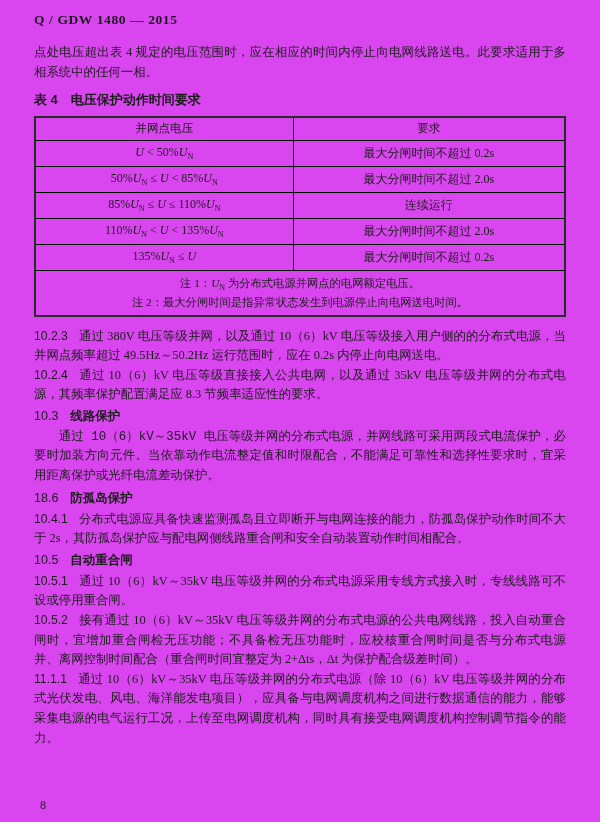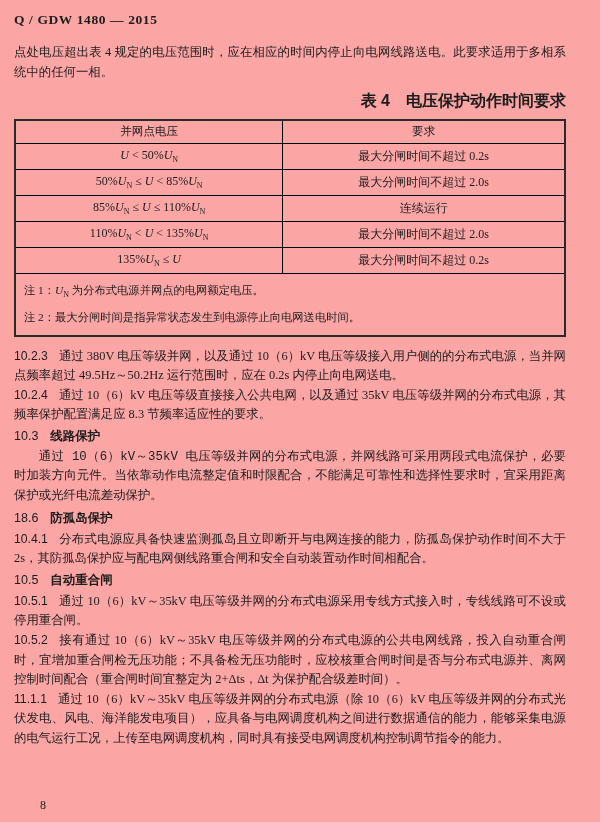--- a/index.html
+++ b/index.html
@@ -5,39 +5,39 @@
   * { margin:0; padding:0; box-sizing:border-box; }
   html,body { background:#ffffff; }
   body {
     width:600px; height:822px; overflow:hidden;
     font-family:"Liberation Serif","DejaVu Serif",serif;
     color:#1c1c1c;
   }
   .page {
     position:relative;
     width:600px; height:822px;
-    padding:8px 34px 0 14px;
-    background:#fca5a5;
+    padding:8px 34px 0 34px;
+    background:#d946ef;
   }
   .doc-code {
     font-weight:bold;
     font-size:13.5px;
     letter-spacing:.6px;
     margin:4px 0 15px 0;
   }
   .intro {
     font-size:12.4px; line-height:19.5px;
     text-align:justify;
     margin-bottom:9px;
   }
   .tbl-title {
-    text-align:right;
+    text-align:left;
     font-family:"Liberation Sans","DejaVu Sans",sans-serif;
     font-weight:bold;
-    font-size:16px;
+    font-size:13px;
     margin:3px 0 7px 0;
   }
   table.vtable {
     width:100%;
     border-collapse:collapse;
     table-layout:fixed;
     border:2px solid #2a2a2a;
     margin-bottom:10px;
   }
   table.vtable th, table.vtable td {
@@ -49,23 +49,23 @@
     font-weight:normal;
     font-size:11.6px;
     height:23px;
   }
   table.vtable td {
     font-size:12px;
     height:26px;
   }
   table.vtable .c1 { width:48.7%; }
   table.vtable td.notes-cell {
-    text-align:left;
+    text-align:center;
     font-size:11.3px;
-    line-height:23px;
+    line-height:14px;
     padding:5px 8px 6px 8px;
     height:auto;
   }
   .var { font-style:italic; font-family:"Liberation Serif",serif; }
   sub { font-size:8px; vertical-align:-3px; }
   .doc-body {}
   .clause, .indent-para {
     font-size:12.4px; line-height:19.6px;
     text-align:justify;
   }

